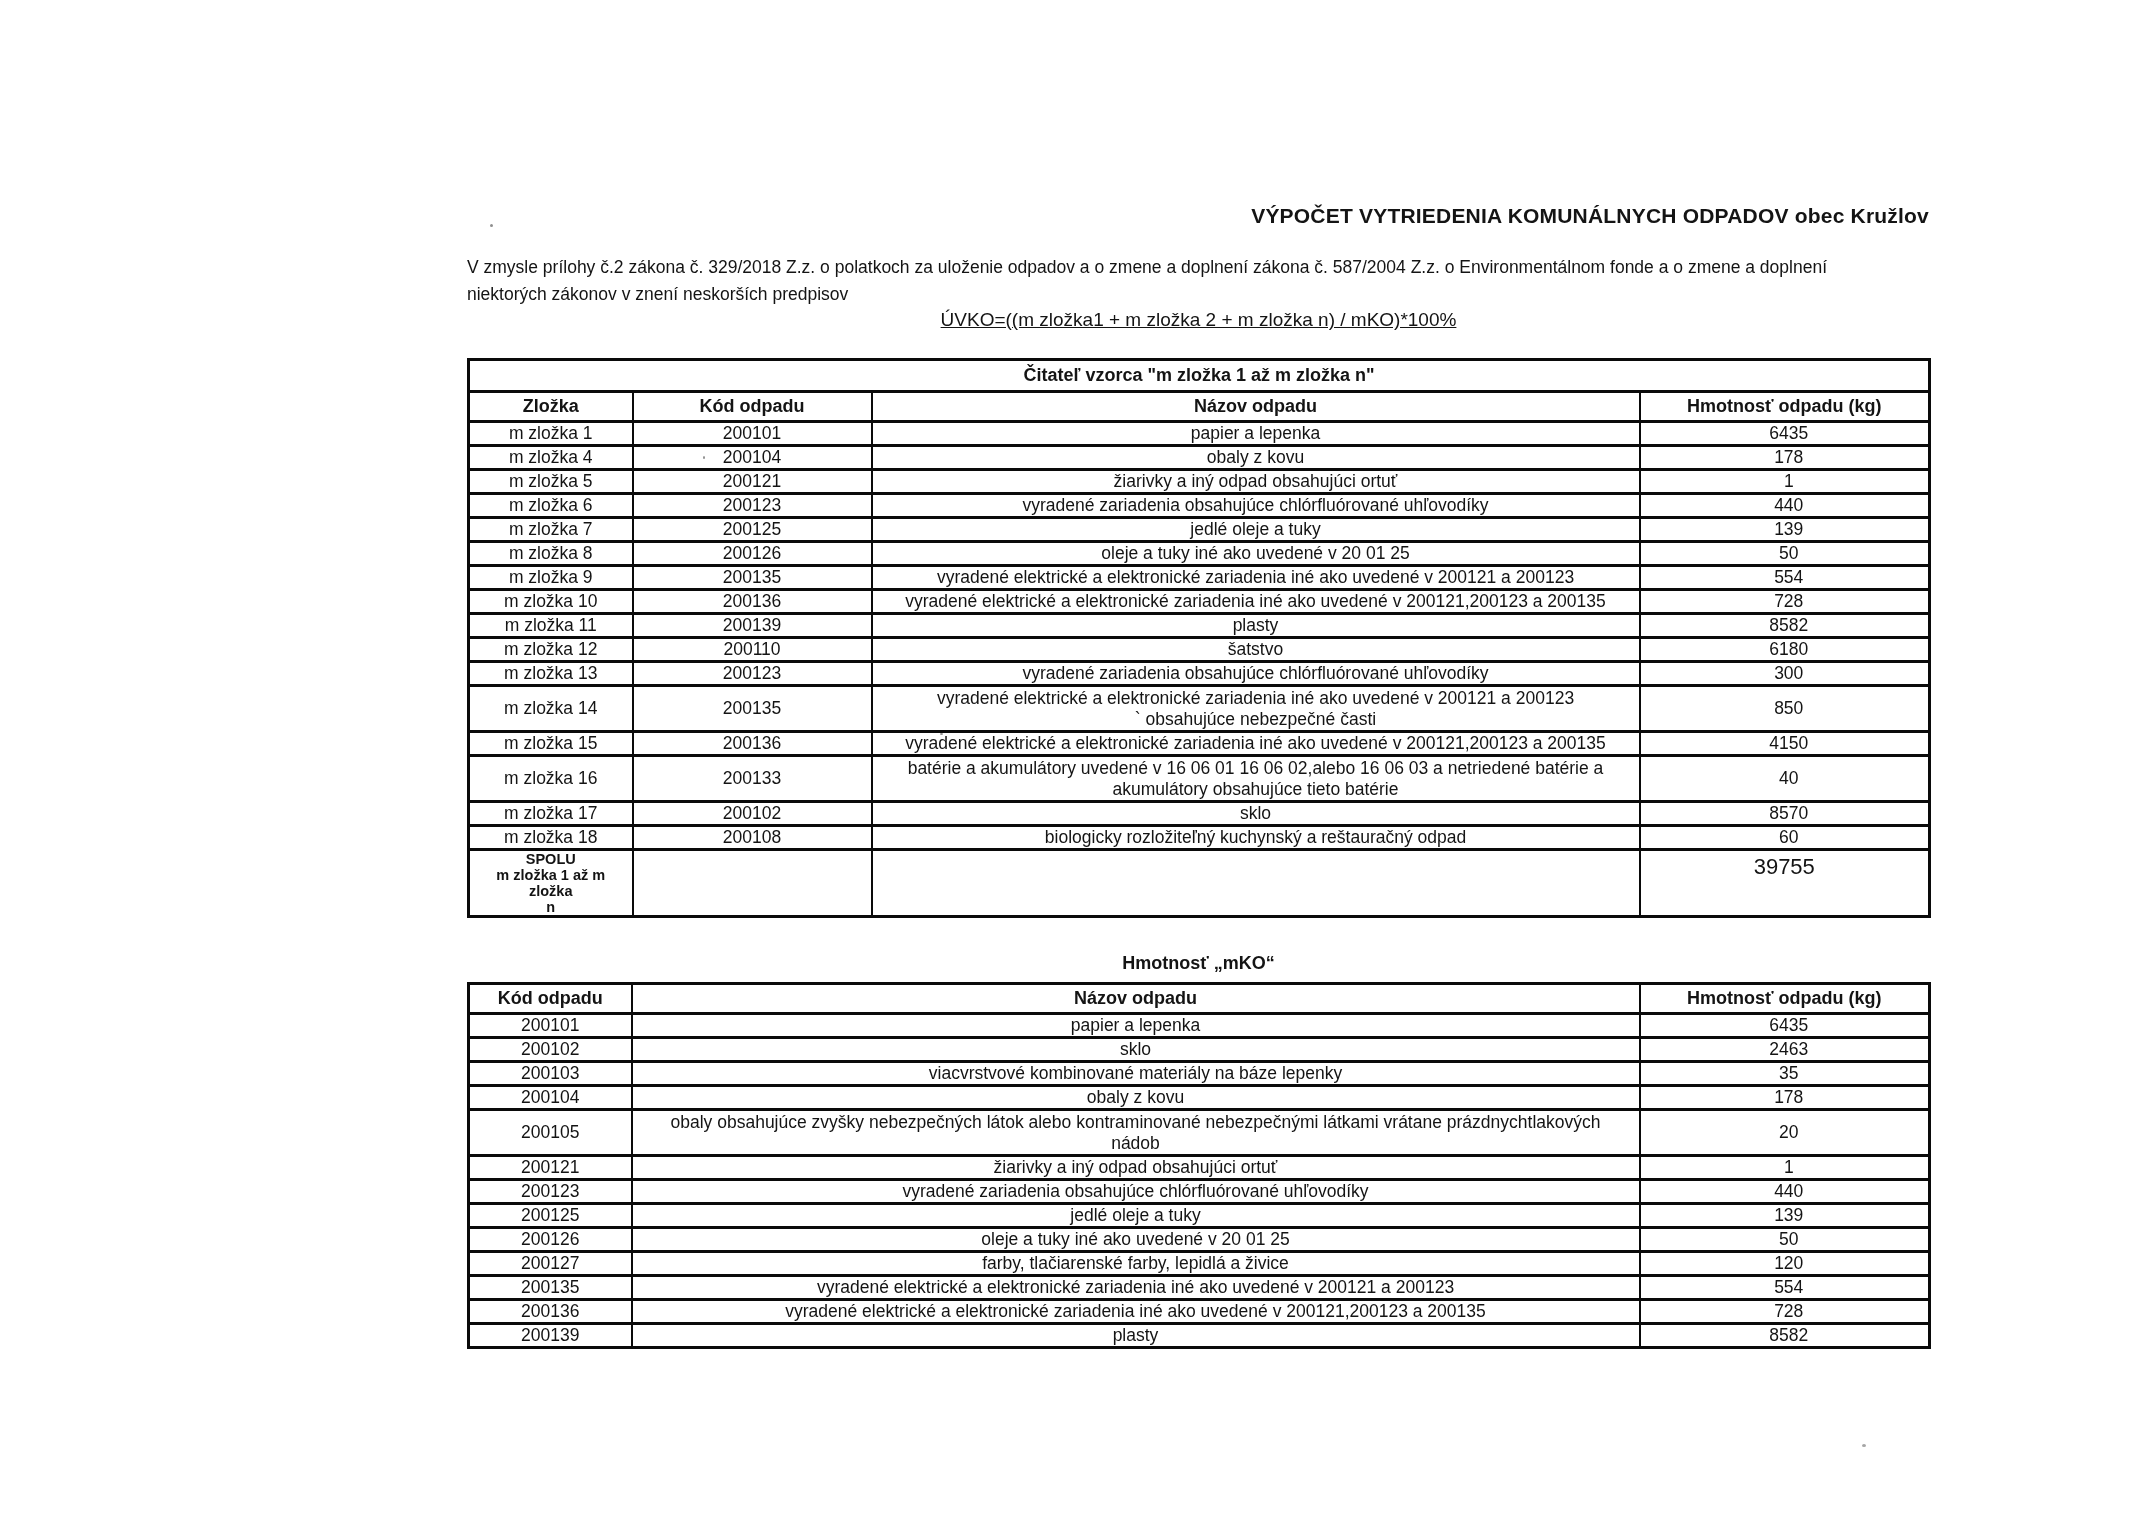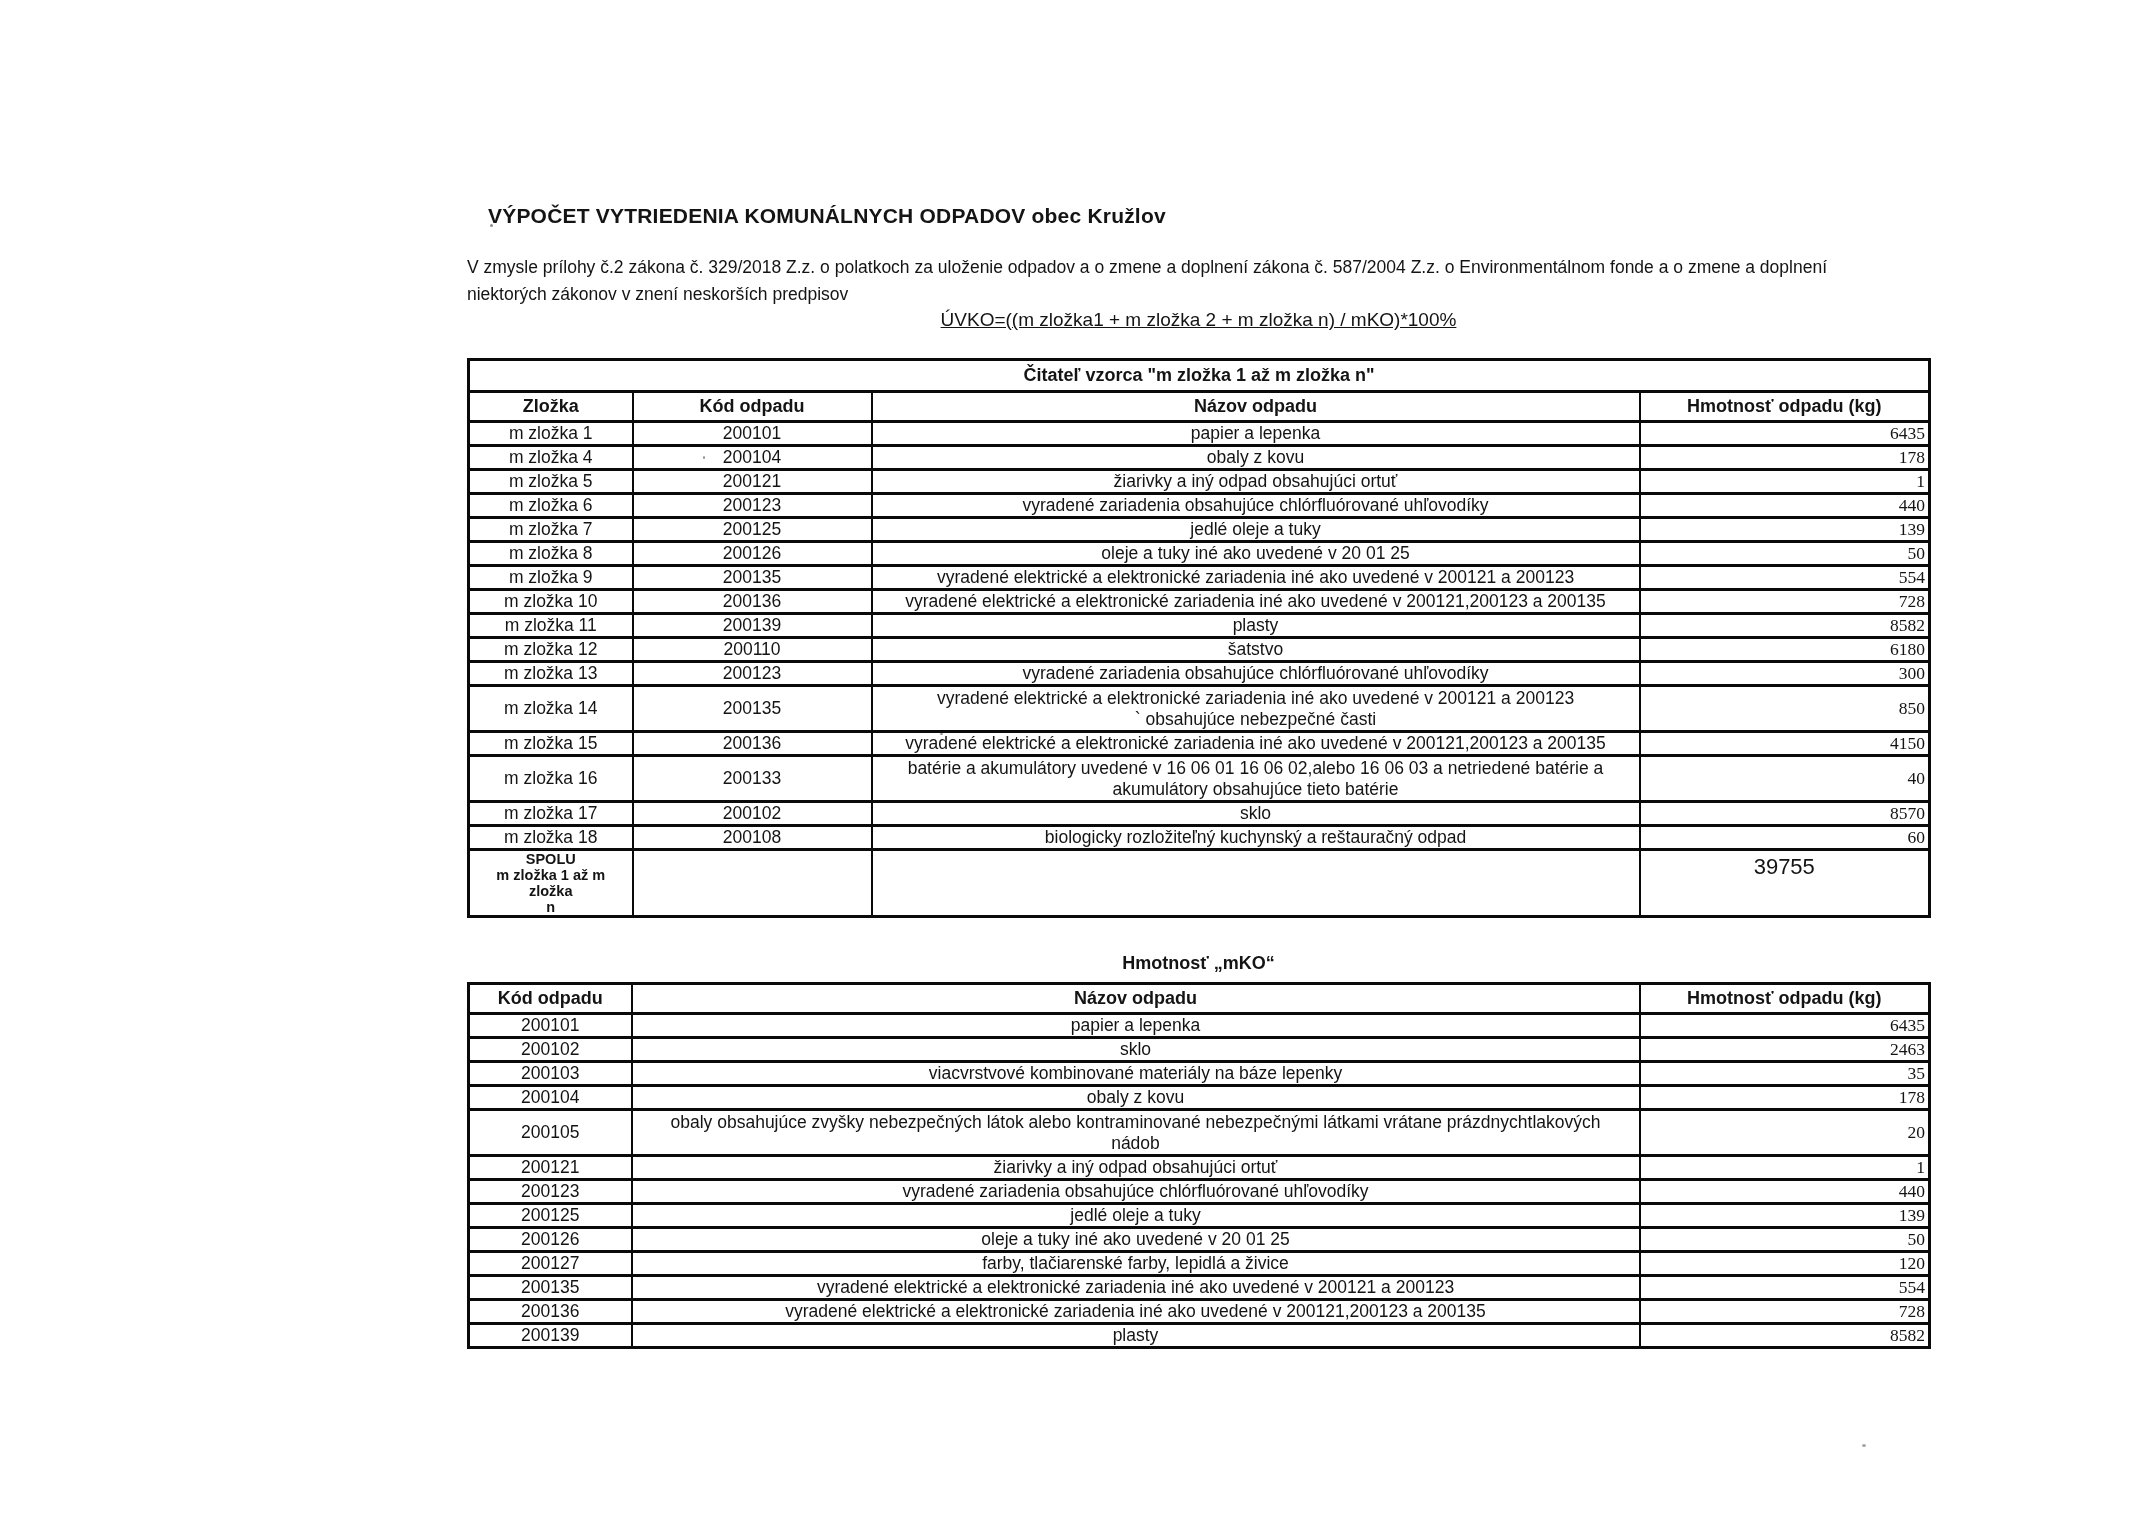--- a/index.html
+++ b/index.html
@@ -5,22 +5,22 @@
   html,body{margin:0;padding:0;background:#ffffff;}
   .page{
     position:relative;
     width:2148px;height:1517px;
     background:#ffffff;
     font-family:"Liberation Sans",sans-serif;
     color:#141414;
     overflow:hidden;
   }
   .doc-title{
-    position:absolute;left:488px;top:204px;width:1461px;
-    text-align:left;font-weight:bold;font-size:21px;letter-spacing:0.2px;
+    position:absolute;left:468px;top:204px;width:1461px;
+    text-align:right;font-weight:bold;font-size:21px;letter-spacing:0.2px;
     white-space:nowrap;
   }
   .intro{
     position:absolute;left:467px;top:254px;width:1500px;
     font-size:17.5px;line-height:27px;white-space:nowrap;
   }
   .formula{
     position:absolute;left:468px;top:309px;width:1461px;
     text-align:center;font-size:19px;white-space:nowrap;text-decoration:underline;
   }
@@ -34,21 +34,21 @@
   .tbl td,.tbl th{
     border-left:2px solid #0a0a0a;border-right:2px solid #0a0a0a;
     border-top:3px solid #0a0a0a;border-bottom:3px solid #0a0a0a;
     font-size:17.5px;padding:0 3px;vertical-align:middle;
     overflow:hidden;line-height:21px;
   }
   .tbl{border:3px solid #0a0a0a;}
   .cap-row td{font-weight:bold;text-align:center;height:29px;font-size:18px;}
   .tbl th{font-weight:bold;text-align:center;height:27px;font-size:18px;}
   .tbl td.c{text-align:center;}
-  .tbl td.num{text-align:right;padding-left:12px;font-family:Liberation Serif, serif;}
+  .tbl td.num{text-align:center;padding-left:12px;}
   .tbl tr.single{height:24px;}
   .tbl tr.double{height:46px;}
   .tbl tr.total-row{height:62px;}
   td.total-label{font-weight:bold;font-size:14.5px;line-height:16px;text-align:center;vertical-align:middle;}
   td.total-value{font-weight:normal;text-align:center;vertical-align:top;padding-top:5px;font-size:22px;}
   .mid-caption{
     position:absolute;left:468px;top:953px;width:1461px;
     text-align:center;font-weight:bold;font-size:18px;
   }
   .speck{position:absolute;background:#8f8f8f;border-radius:50%;}

